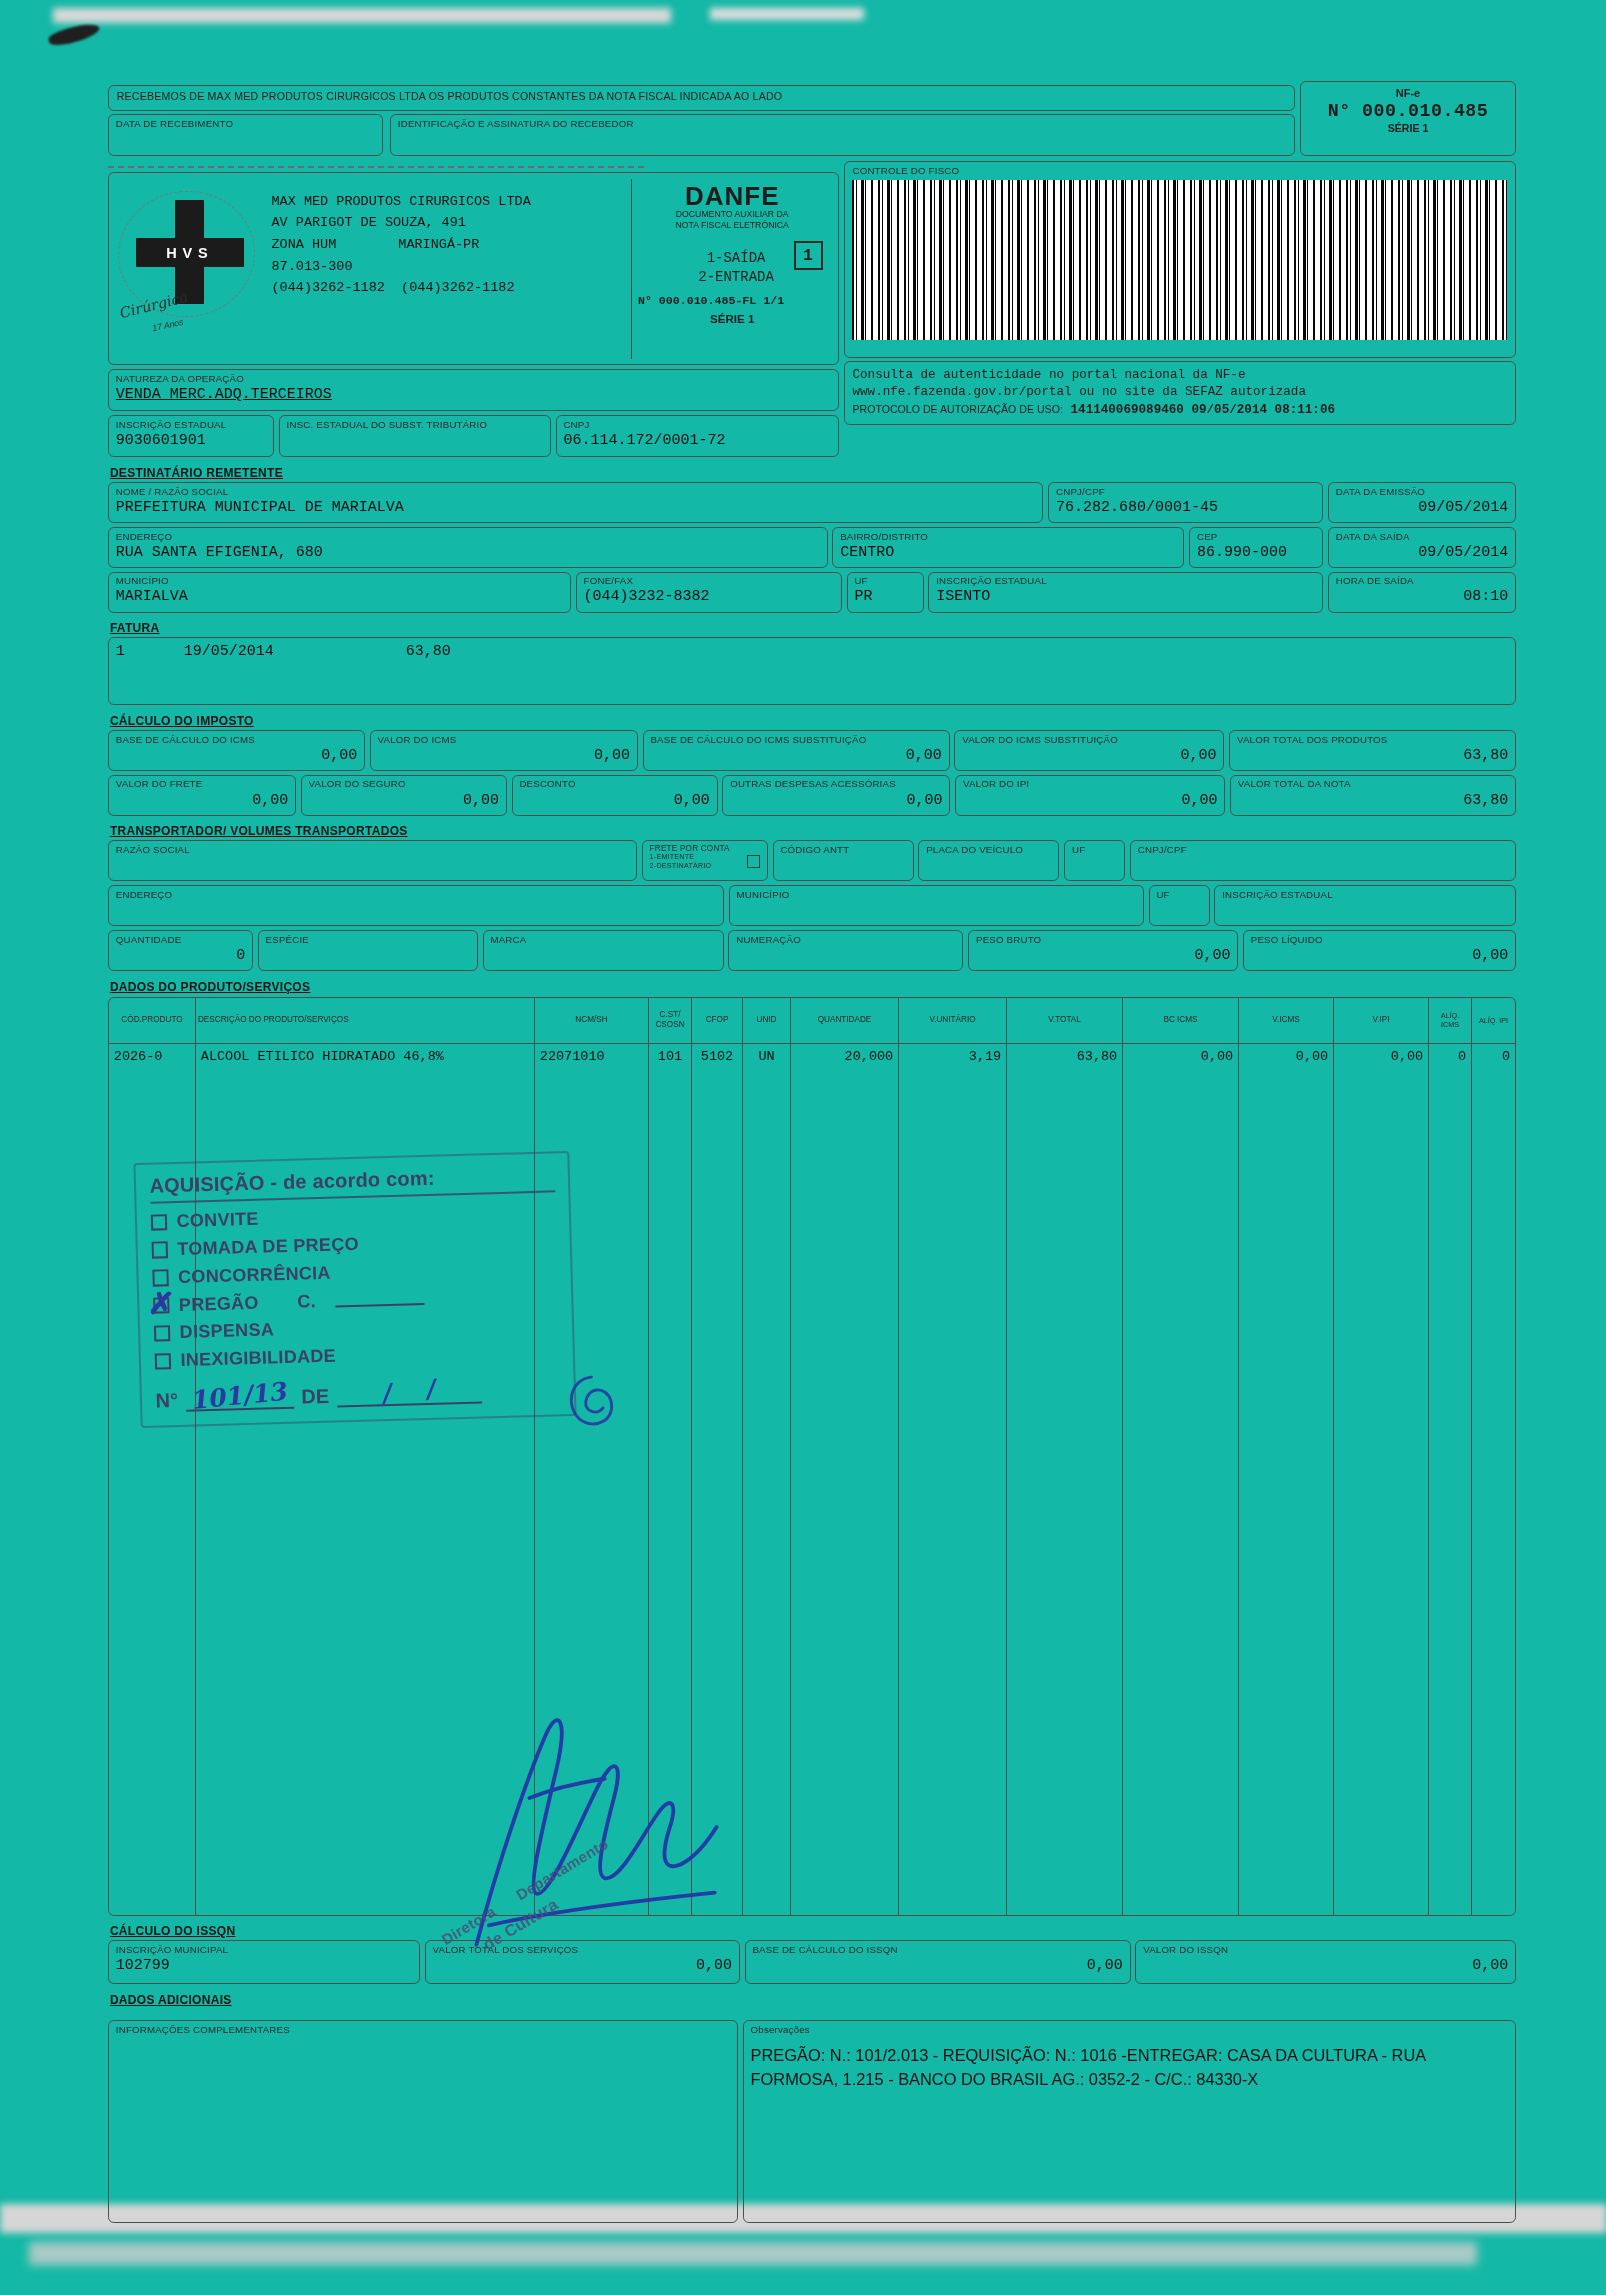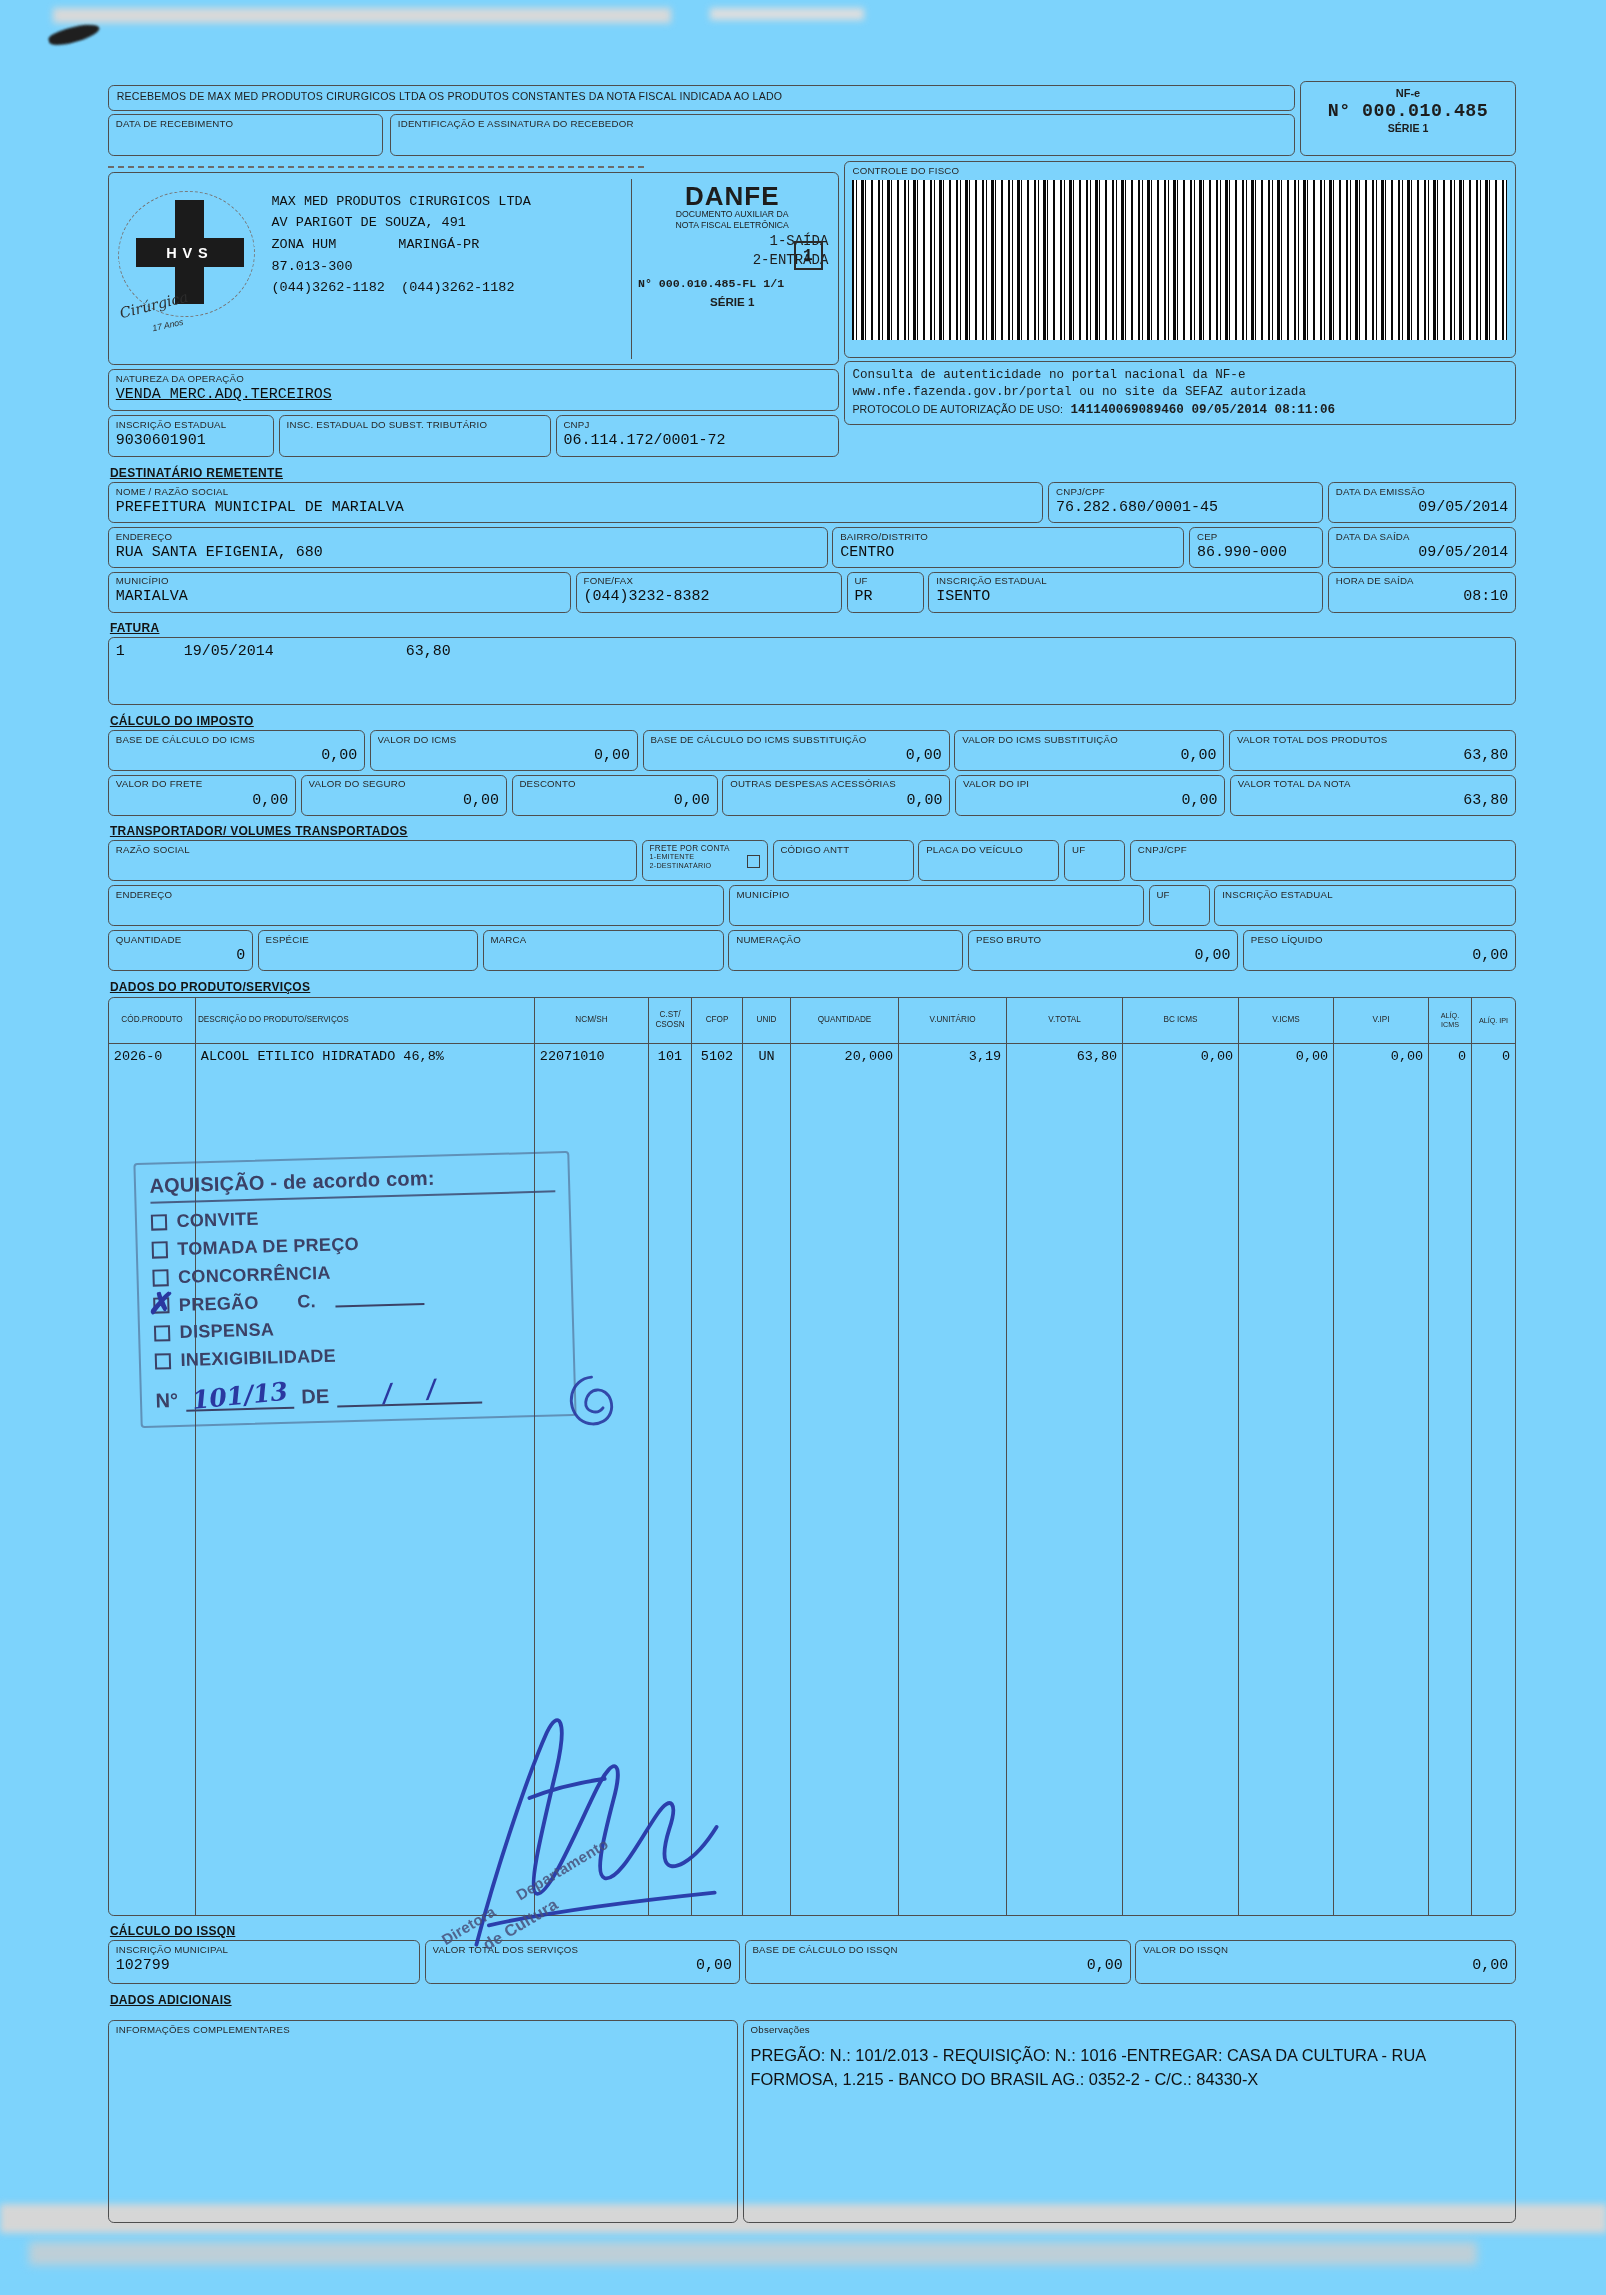--- a/index.html
+++ b/index.html
@@ -1,18 +1,18 @@
 <!DOCTYPE html>
 <html><head>
 <meta charset="utf-8">
 <style>
   *{margin:0;padding:0;box-sizing:border-box}
   html,body{width:1607px;height:2295px}
   body{background:#e8e8e8;font-family:"Liberation Sans",sans-serif;color:#1d1d1d;position:relative}
-  .page{position:absolute;inset:0;background:#7dd3fc;overflow:hidden}
+  .page{position:absolute;inset:0;background:#14b8a6;overflow:hidden}
   .artifact{position:absolute;pointer-events:none}
   .topbar1{left:53px;top:7.7px;width:618px;height:15.4px;background:#d9d9d9;filter:blur(3.9px)}
   .topbar2{left:710px;top:7.7px;width:154px;height:12.6px;background:#dedede;filter:blur(3.9px)}
   .inkmark{left:48px;top:27px;width:52px;height:14.5px;background:#1f1f1f;border-radius:40% 60% 50% 50%;transform:rotate(-16deg);filter:blur(1px)}
   .botbar1{left:0;top:2204px;width:1607px;height:29px;background:#d6d6d6;filter:blur(3.9px)}
   .botbar2{left:29px;top:2242px;width:1448px;height:23px;background:#cfcfcf;filter:blur(4.8px);opacity:.8}
 
   .invoice{position:absolute;left:108px;top:85px;width:1408px;z-index:1}
   .row{display:flex;gap:4.8px;margin-top:3.9px}
   .bx{border:1.9px solid #4e4e4e;border-radius:5.8px;padding:2.9px 6.8px 1.9px;min-height:41px;position:relative;background:transparent}
@@ -40,21 +40,21 @@
   .logo-circle{position:absolute;left:2.9px;top:11.6px;width:137px;height:126px;border:1.9px dashed #777;border-radius:50%;transform:rotate(-6deg)}
   .cross-v{position:absolute;left:60px;top:21px;width:29px;height:104px;background:#1b1b1b}
   .cross-h{position:absolute;left:21px;top:59px;width:108px;height:29px;background:#1b1b1b;color:#fff;display:flex;align-items:center;justify-content:center;font-weight:bold;font-size:14.5px;letter-spacing:5.8px}
   .logo-script{position:absolute;left:3.9px;top:118px;font-family:"DejaVu Serif",serif;font-style:italic;font-size:14.5px;transform:rotate(-14deg);color:#2e2e2e}
   .logo-anos{position:absolute;left:37px;top:141px;font-size:8.7px;font-style:italic;transform:rotate(-12deg);color:#2e2e2e}
   .einfo{flex:1;font-family:"Liberation Mono",monospace;font-size:13.5px;line-height:1.6;padding:11.6px 3.9px 0 9.7px;color:#101010}
   .eline3{display:flex;gap:62px}
   .dnf{width:201px;border-left:1.9px solid #4e4e4e;padding:3.9px 3.9px 1.9px;text-align:center;position:relative}
   .dnf .t{font-size:26px;font-weight:bold;letter-spacing:1px;line-height:1}
   .dnf .s{font-size:8.7px;line-height:1.3}
-  .dnf .io{text-align:right;font-family:"Liberation Mono",monospace;font-size:14px;margin-top:0;padding-left:7.7px;line-height:1.35}
+  .dnf .io{text-align:center;font-family:"Liberation Mono",monospace;font-size:14px;margin-top:17px;padding-left:7.7px;line-height:1.35}
   .tipo{position:absolute;right:9.7px;top:62px;width:29px;height:29px;border:2.9px solid #2a2a2a;font-weight:bold;font-size:16.4px;display:flex;align-items:center;justify-content:center;font-family:"Liberation Mono",monospace}
   .dnf .numfl{text-align:left;font-family:"Liberation Mono",monospace;font-weight:bold;font-size:11.6px;margin-top:7.7px;padding-left:1.9px;white-space:nowrap}
   .dnf .serie{font-weight:bold;font-size:11.6px;margin-top:4.8px}
   .fiscobox{height:197px;margin-top:-11.6px;padding:2.9px 7.7px}
   .barcode{height:160px;margin-top:3.9px;background:repeating-linear-gradient(90deg,#070707 0 1.9px,#fff 1.9px 3.9px,#070707 3.9px 4.8px,#fff 4.8px 8.7px,#070707 8.7px 11.6px,#fff 11.6px 13.5px,#070707 13.5px 14.5px,#fff 14.5px 19.3px,#070707 19.3px 21px,#fff 21px 26px)}
   .consulta{min-height:62px;font-family:"Liberation Mono",monospace;font-size:12.6px;line-height:1.4;padding:4.8px 7.7px}
   .protrow{display:flex;gap:7.7px;align-items:baseline}
   .protlbl{font-size:10.6px;font-family:"Liberation Sans",sans-serif}
   .protval{font-weight:bold;white-space:nowrap}
   .chave{min-height:44px}

